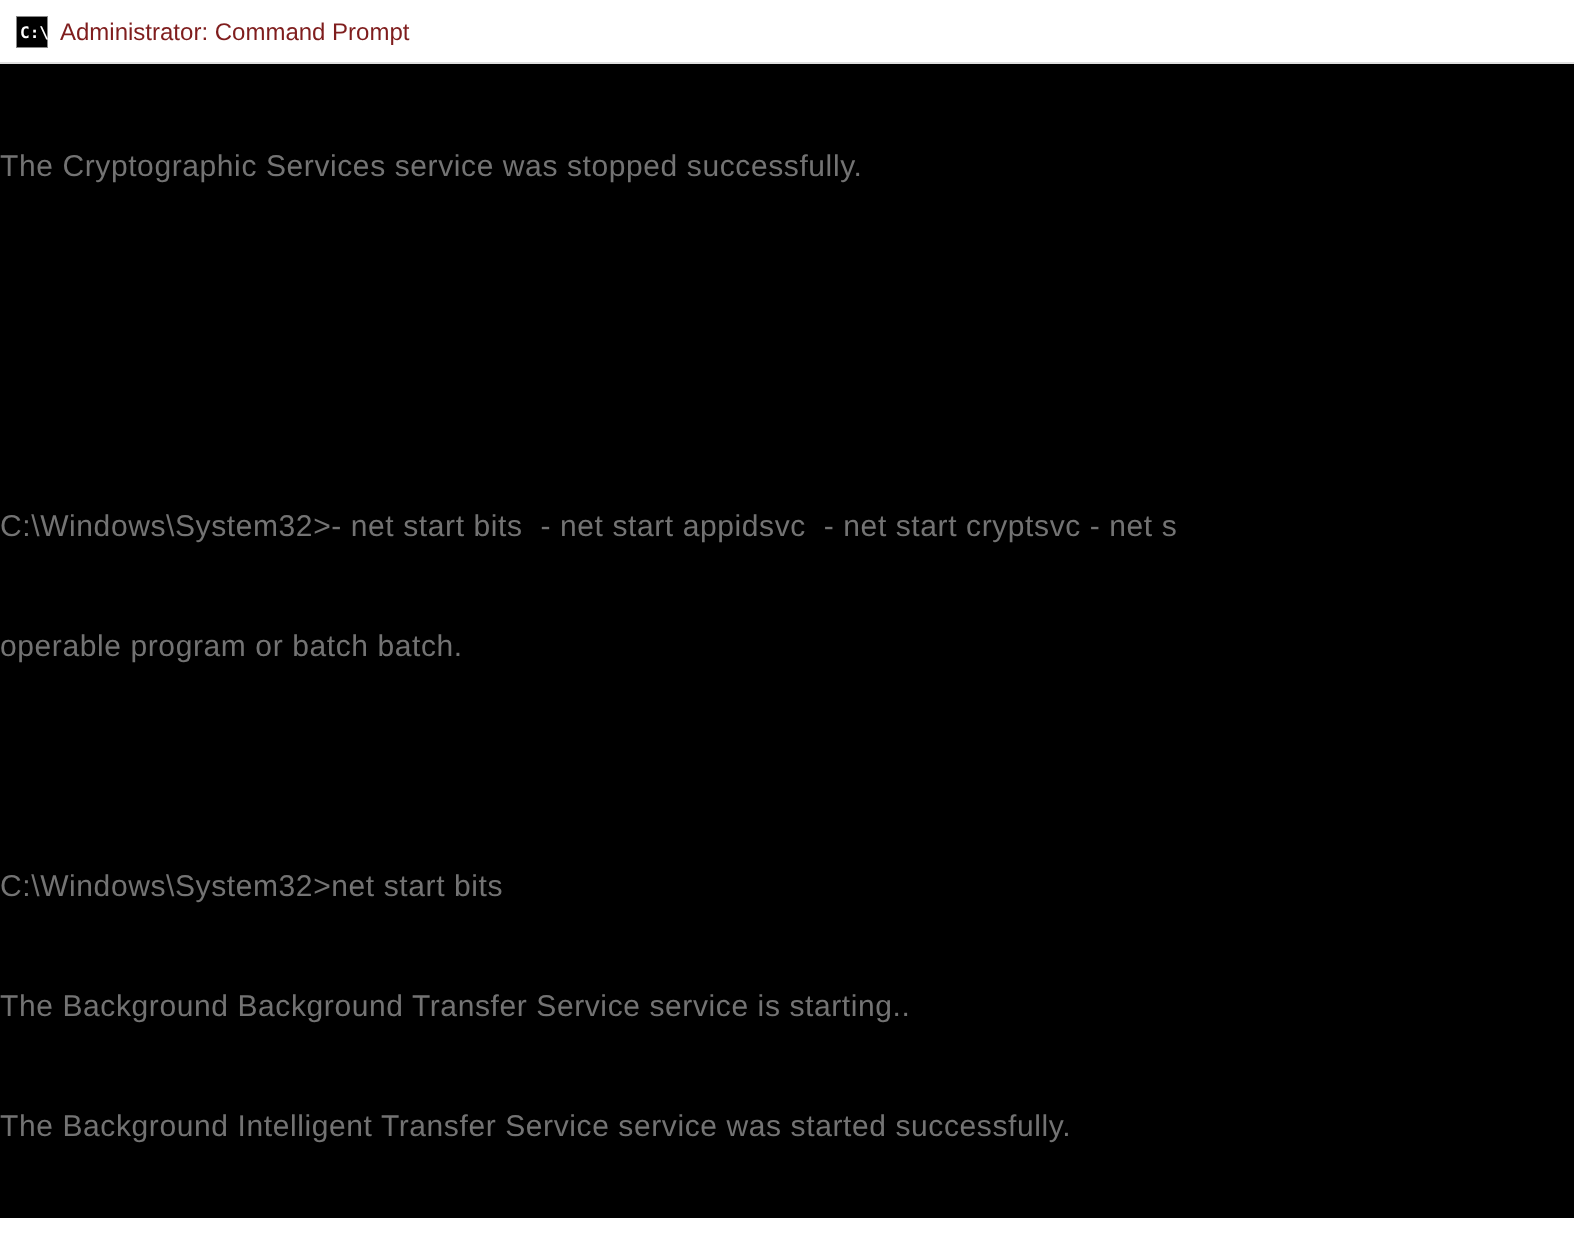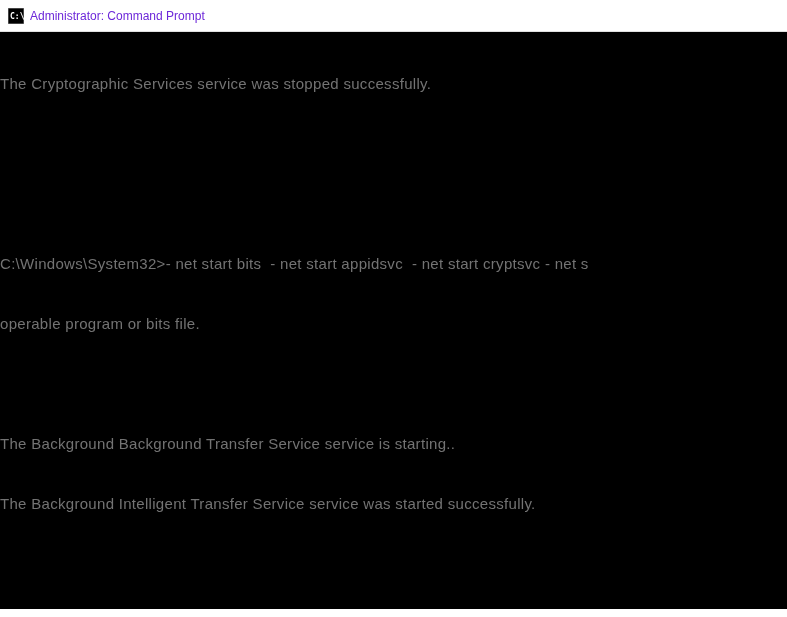--- a/index.html
+++ b/index.html
@@ -30,21 +30,21 @@
       align-items: center;
       justify-content: center;
     }
     .title-icon svg {
       width: 16px;
       height: 16px;
     }
     .title-text {
       font-family: 'Segoe UI', Tahoma, sans-serif;
       font-size: 12px;
-      color: #6d28d9;
+      color: #7f1d1d;
     }
     .terminal {
       background: #000000;
       color: #737373;
       height: 577px;
       padding: 2px 0;
       font-size: 15px;
       line-height: 20px;
       font-family: Liberation Sans, sans-serif;
       white-space: pre;
@@ -68,22 +68,23 @@
     </svg>
   </span>
   <span class="title-text">Administrator: Command Prompt</span>
 </div>
 
 <div class="terminal">
   <span class="line">The Cryptographic Services service was stopped successfully.</span>
   <span class="line"></span>
   <span class="line"></span>
   <span class="line">C:\Windows\System32&gt;- net start bits  - net start appidsvc  - net start cryptsvc - net s</span>
-  <span class="line">operable program or bits file.</span>
+  <span class="line">operable program or batch batch.</span>
   <span class="line"></span>
+  <span class="line">C:\Windows\System32&gt;net start bits</span>
   <span class="line">The Background Background Transfer Service service is starting..</span>
   <span class="line">The Background Intelligent Transfer Service service was started successfully.</span>
   
   
   
   
   
   
   
   

